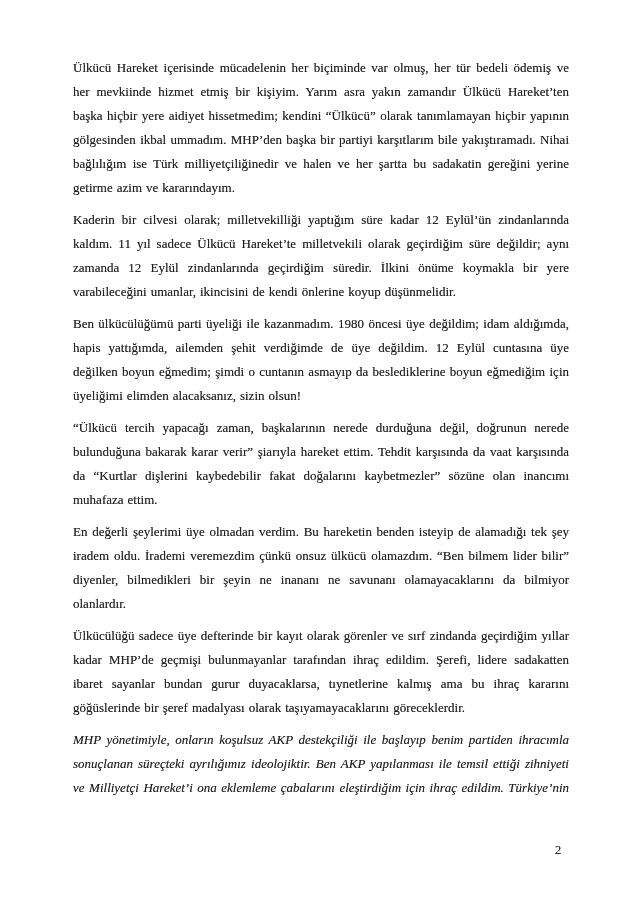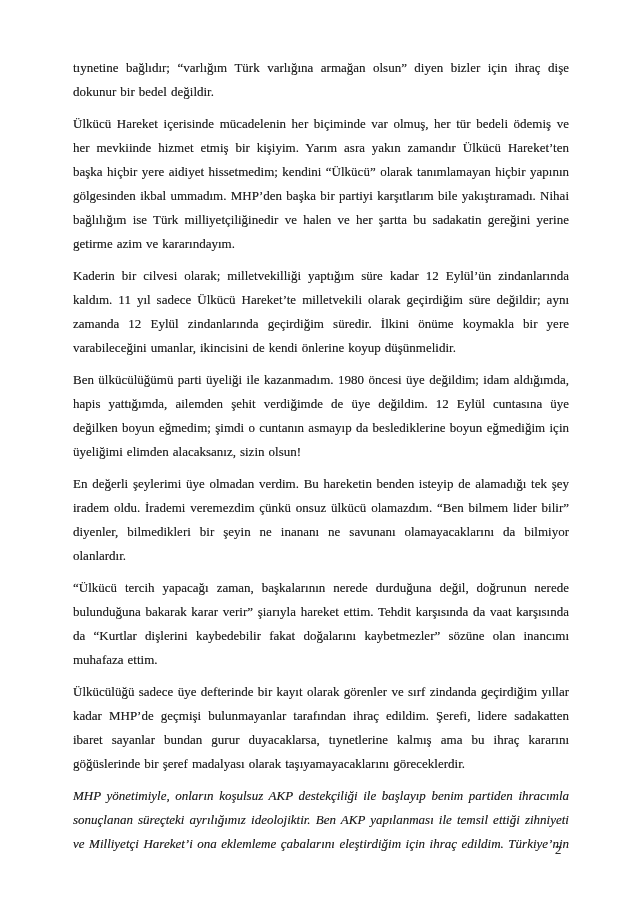--- a/index.html
+++ b/index.html
@@ -44,23 +44,22 @@
     font-size: 12.5px;
     color: #2a2a2a;
     text-shadow: 0 0 0.5px rgba(40, 40, 40, 0.5);
   }
 </style>
 </head>
 <body>
 
 <div class="page">
   <div class="doc-text">
-    <p>tıynetine bağlıdır; “varlığım Türk varlığına armağan olsun” diyen bizler için ihraç dişe dokunur bir bedel değildir.</p>
     <p>Ülkücü Hareket içerisinde mücadelenin her biçiminde var olmuş, her tür bedeli ödemiş ve her mevkiinde hizmet etmiş bir kişiyim. Yarım asra yakın zamandır Ülkücü Hareket’ten başka hiçbir yere aidiyet hissetmedim; kendini “Ülkücü” olarak tanımlamayan hiçbir yapının gölgesinden ikbal ummadım. MHP’den başka bir partiyi karşıtlarım bile yakıştıramadı. Nihai bağlılığım ise Türk milliyetçiliğinedir ve halen ve her şartta bu sadakatin gereğini yerine getirme azim ve kararındayım.</p>
     <p>Kaderin bir cilvesi olarak; milletvekilliği yaptığım süre kadar 12 Eylül’ün zindanlarında kaldım. 11 yıl sadece Ülkücü Hareket’te milletvekili olarak geçirdiğim süre değildir; aynı zamanda 12 Eylül zindanlarında geçirdiğim süredir. İlkini önüme koymakla bir yere varabileceğini umanlar, ikincisini de kendi önlerine koyup düşünmelidir.</p>
     <p>Ben ülkücülüğümü parti üyeliği ile kazanmadım. 1980 öncesi üye değildim; idam aldığımda, hapis yattığımda, ailemden şehit verdiğimde de üye değildim. 12 Eylül cuntasına üye değilken boyun eğmedim; şimdi o cuntanın asmayıp da beslediklerine boyun eğmediğim için üyeliğimi elimden alacaksanız, sizin olsun!</p>
+    <p>“Ülkücü tercih yapacağı zaman, başkalarının nerede durduğuna değil, doğrunun nerede bulunduğuna bakarak karar verir” şiarıyla hareket ettim. Tehdit karşısında da vaat karşısında da “Kurtlar dişlerini kaybedebilir fakat doğalarını kaybetmezler” sözüne olan inancımı muhafaza ettim.</p>
     <p>En değerli şeylerimi üye olmadan verdim. Bu hareketin benden isteyip de alamadığı tek şey iradem oldu. İrademi veremezdim çünkü onsuz ülkücü olamazdım. “Ben bilmem lider bilir” diyenler, bilmedikleri bir şeyin ne inananı ne savunanı olamayacaklarını da bilmiyor olanlardır.</p>
-    <p>“Ülkücü tercih yapacağı zaman, başkalarının nerede durduğuna değil, doğrunun nerede bulunduğuna bakarak karar verir” şiarıyla hareket ettim. Tehdit karşısında da vaat karşısında da “Kurtlar dişlerini kaybedebilir fakat doğalarını kaybetmezler” sözüne olan inancımı muhafaza ettim.</p>
     <p>Ülkücülüğü sadece üye defterinde bir kayıt olarak görenler ve sırf zindanda geçirdiğim yıllar kadar MHP’de geçmişi bulunmayanlar tarafından ihraç edildim. Şerefi, lidere sadakatten ibaret sayanlar bundan gurur duyacaklarsa, tıynetlerine kalmış ama bu ihraç kararını göğüslerinde bir şeref madalyası olarak taşıyamayacaklarını göreceklerdir.</p>
     <p class="continued-paragraph">MHP yönetimiyle, onların koşulsuz AKP destekçiliği ile başlayıp benim partiden ihracımla sonuçlanan süreçteki ayrılığımız ideolojiktir. Ben AKP yapılanması ile temsil ettiği zihniyeti ve Milliyetçi Hareket’i ona eklemleme çabalarını eleştirdiğim için ihraç edildim. Türkiye’nin</p>
   </div>
   <div class="page-number">2</div>
 </div>
 
 </body></html>

